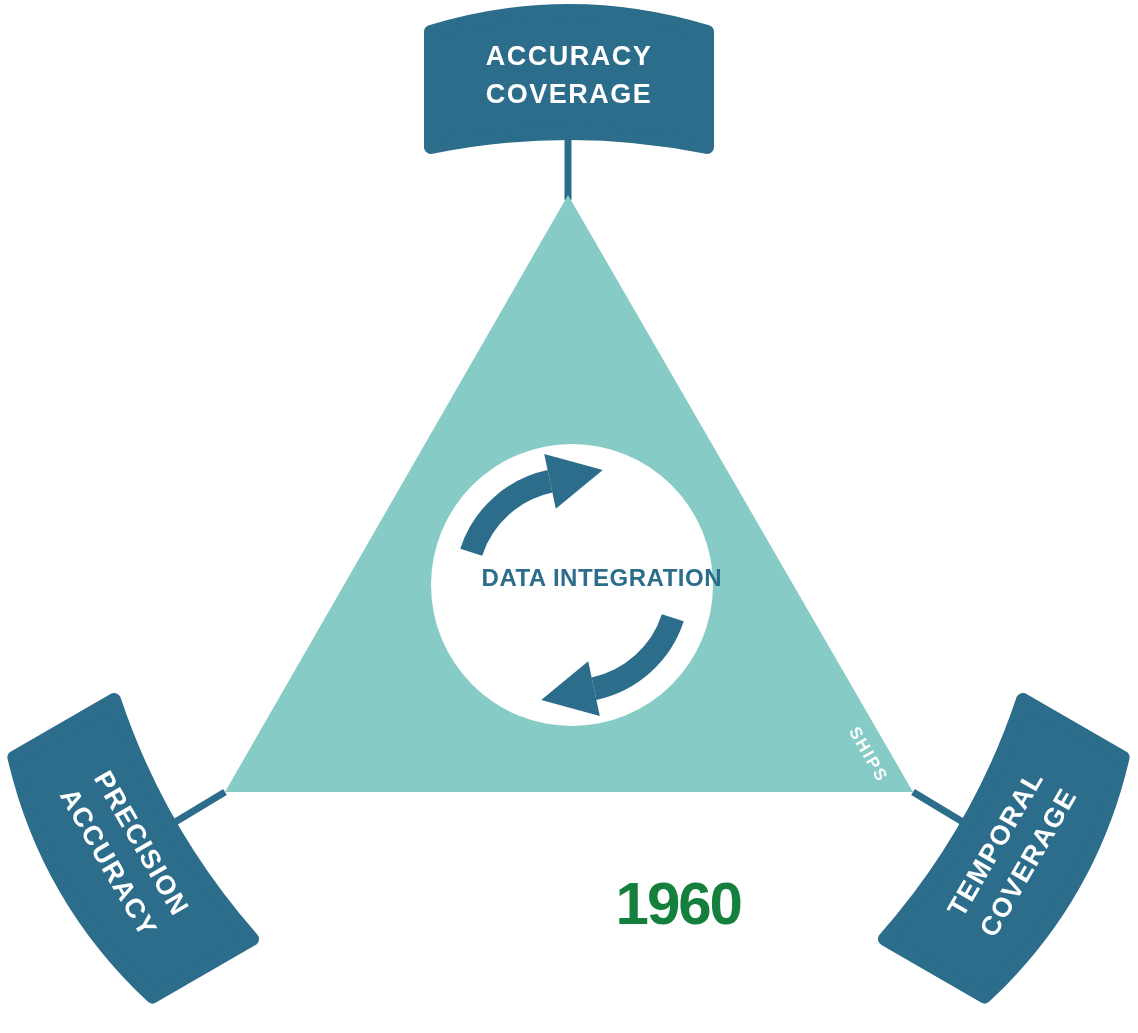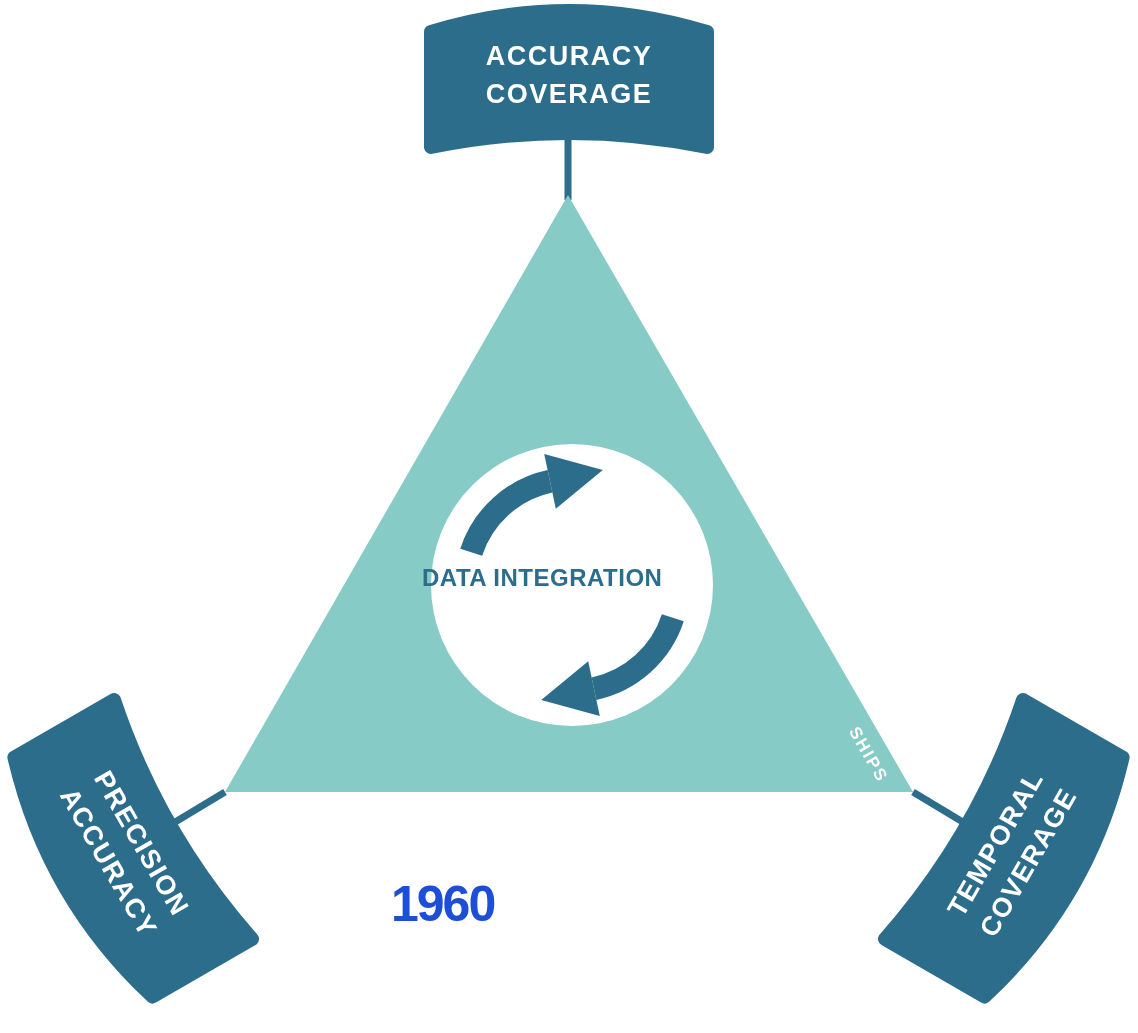--- a/index.html
+++ b/index.html
@@ -33,21 +33,21 @@
     transform-origin: 50% 50%;
     white-space: nowrap;
   }
   .banner-label.top { left: 419px; top: 25px; }
   .banner-label.bottom-left { left: -25px; top: 803px; transform: rotate(60deg); }
   .banner-label.bottom-right { left: 862px; top: 803px; transform: rotate(-60deg); }
   .center-label {
     position: absolute;
     left: 422px; top: 564px;
     width: 300px;
-    text-align: left;
+    text-align: right;
     color: #2c6d8c;
     font-weight: 700;
     font-size: 24px;
     letter-spacing: 0.5px;
     line-height: 28px;
     white-space: nowrap;
   }
   .edge-label {
     position: absolute;
     left: 818px; top: 741px;
@@ -59,24 +59,24 @@
     font-size: 17px;
     letter-spacing: 2px;
     transform: rotate(60deg);
     transform-origin: 50% 50%;
     white-space: nowrap;
   }
   .year-caption {
     position: absolute;
     left: 391px; top: 867px;
     width: 350px;
-    text-align: left;
-    color: #1d4ed8;
+    text-align: right;
+    color: #15803d;
     font-weight: 700;
-    font-size: 50px;
+    font-size: 60px;
     line-height: 74px;
     letter-spacing: -2px;
   }
 </style>
 </head>
 <body>
 
 <div class="stage">
 
   <svg class="base" width="1138" height="1033" viewBox="0 0 1138 1033">

